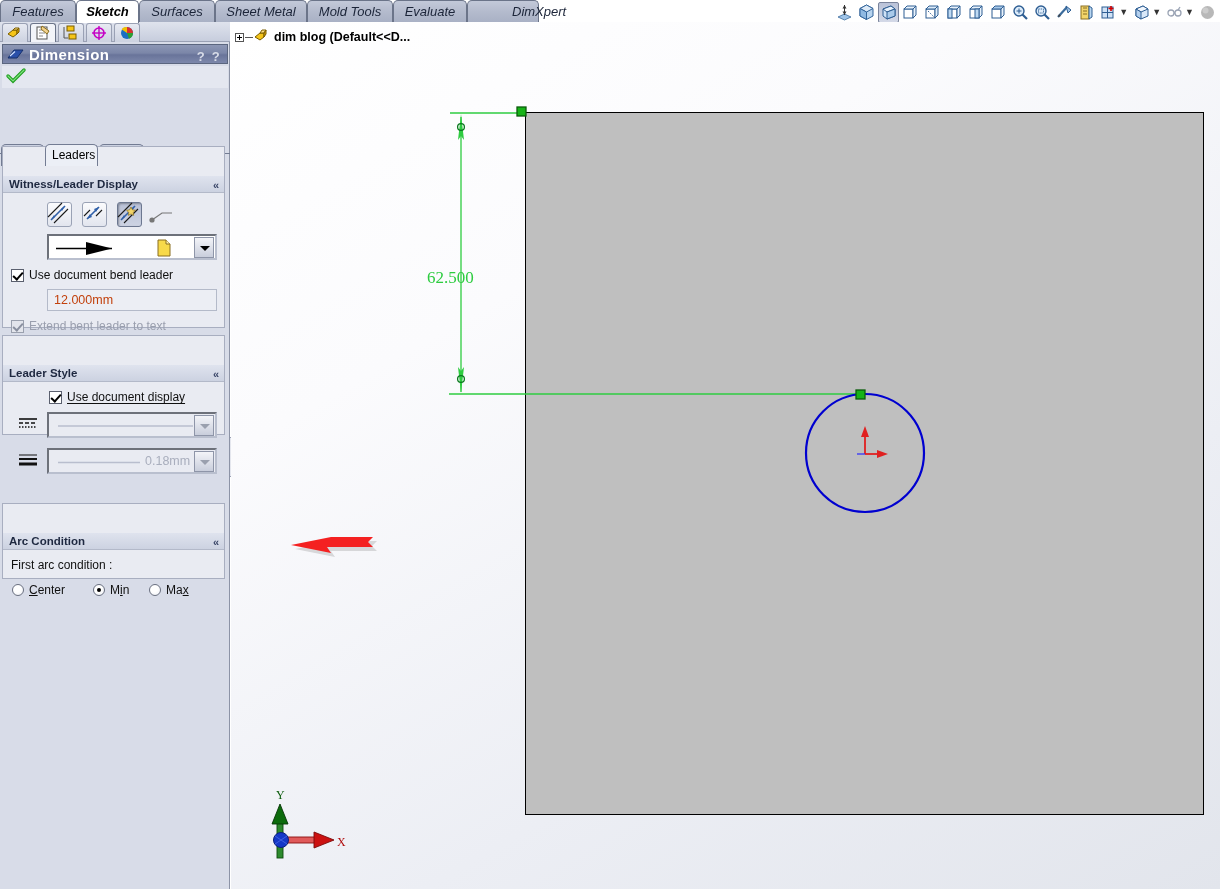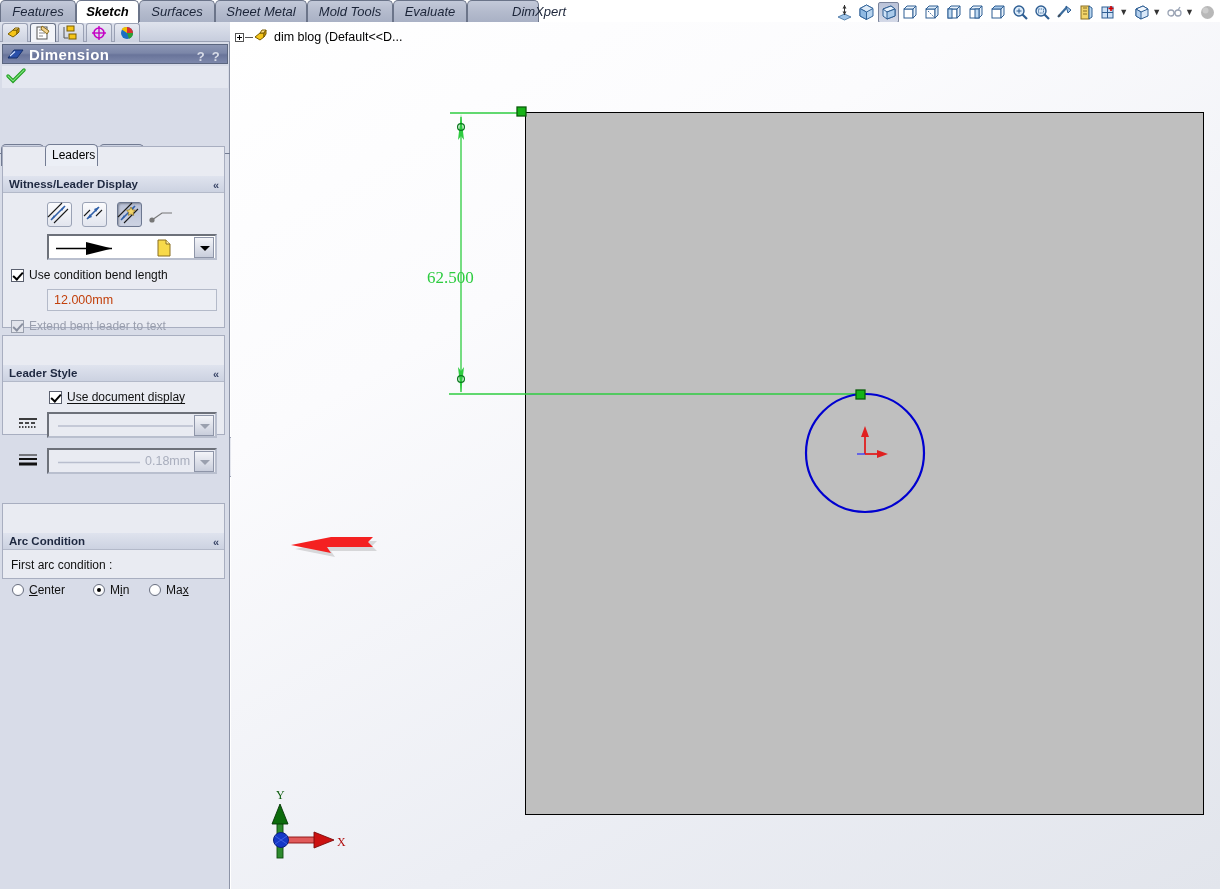--- a/index.html
+++ b/index.html
@@ -255,20 +255,21 @@
     width: 989px; height: 867px;
     background: linear-gradient(150deg,#ffffff 0%,#fbfbfd 30%,#eceef4 68%,#e2e5ec 100%);
     overflow: hidden;
   }
   .ftree {
     position: absolute; left: 4px; top: 5px;
     height: 18px;
     font-size: 12.5px; color: #000;
     white-space: nowrap;
     line-height: 18px;
+    font-weight: bold;
   }
   .ftree .expander {
     display: inline-block; width: 9px; height: 9px;
     border: 1px solid #555; background: #fff;
     position: relative; vertical-align: middle; margin-right: 1px;
   }
   .ftree .expander:before {
     content:""; position:absolute; left:1px; top:3px; width:5px; height:1px; background:#000;
   }
   .ftree .expander:after {
@@ -572,21 +573,21 @@
           <span style="position:absolute;left:106px;top:3px;">
             <svg width="18" height="18" viewBox="0 0 18 18">
               <path d="M3 1 H11 L15 5 V17 H3 Z" fill="#f7d94a" stroke="#8a6f20"></path>
               <path d="M11 1 V5 H15" fill="#fff3b0" stroke="#8a6f20"></path>
             </svg>
           </span>
           <div class="arrowbox"></div>
         </div>
 
         <div class="chk on" style="left:8px;top:76px;"></div>
-        <span class="lbl" style="left:26px;top:75px;">Use condition bend length</span>
+        <span class="lbl" style="left:26px;top:75px;">Use document bend leader</span>
 
         <div class="txtbox" style="left:44px;top:96px;width:170px;">12.000mm</div>
 
         <div class="chk dis on" style="left:8px;top:127px;"></div>
         <span class="lbl dis" style="left:26px;top:126px;">Extend bent leader to text</span>
       </div>
     </div>
 
     <div class="group" style="top:313px;height:100px;">
       <div class="ghead">

